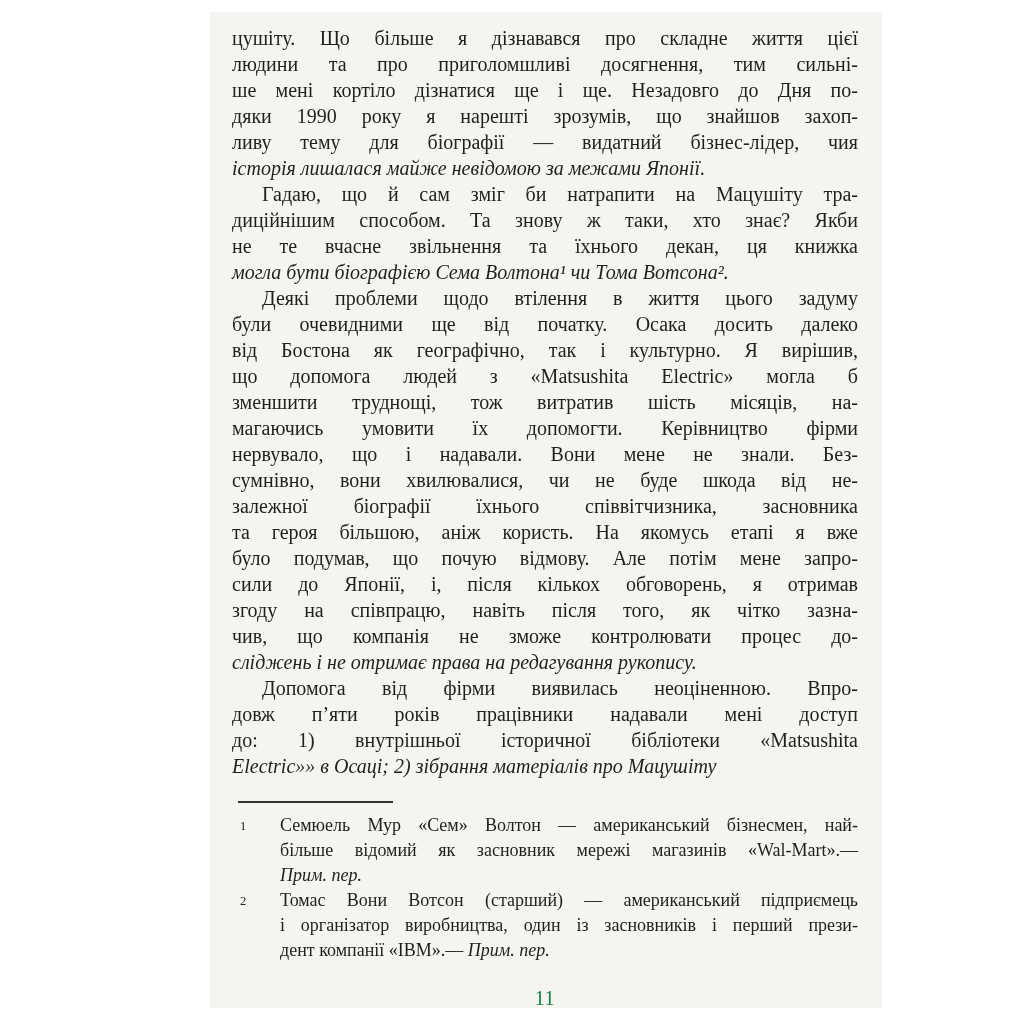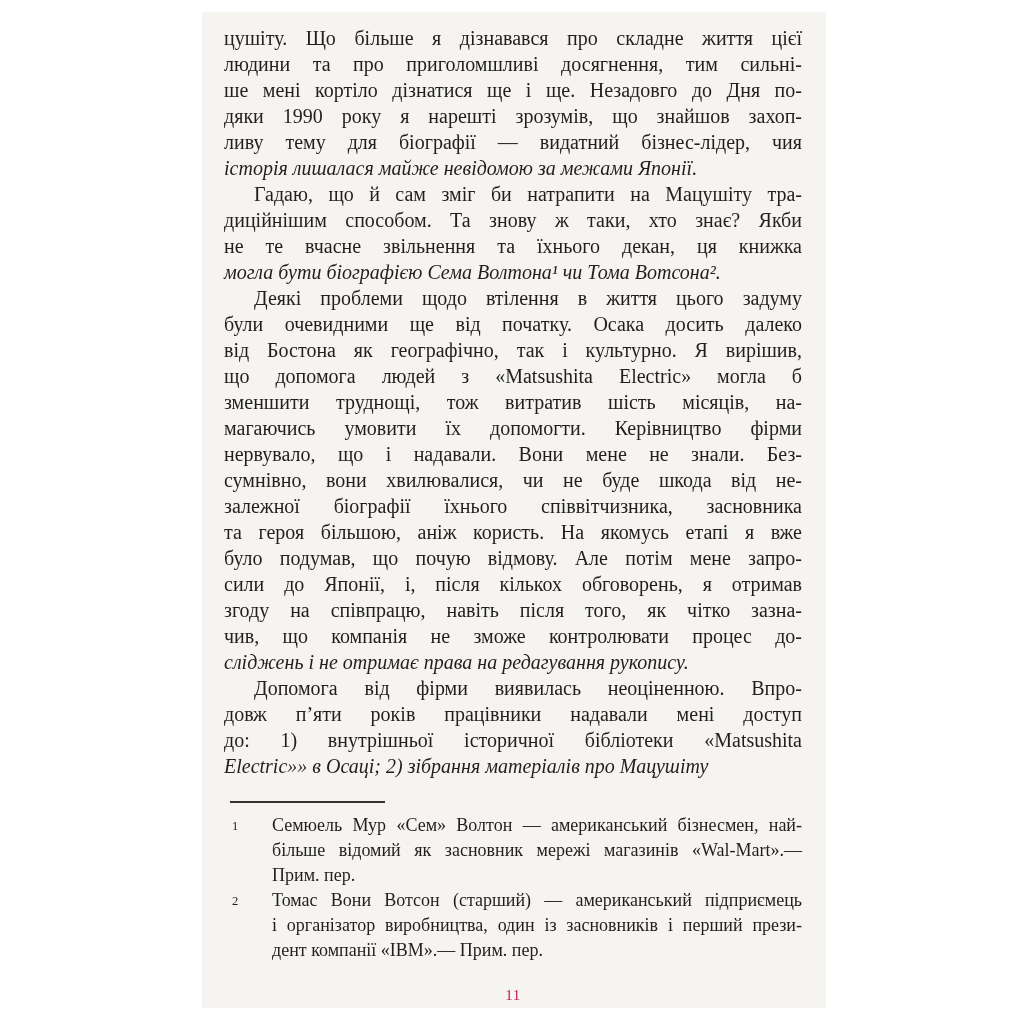--- a/index.html
+++ b/index.html
@@ -5,23 +5,23 @@
   html, body {
     margin: 0;
     padding: 0;
     width: 1024px;
     height: 1024px;
     background: #ffffff;
     font-family: "Liberation Serif", serif;
   }
   .book-page {
     position: absolute;
-    left: 202px;
+    left: 210px;
     top: 12px;
-    width: 624px;
+    width: 672px;
     height: 996px;
     background: #f5f4f1;
     box-sizing: border-box;
     padding: 13px 24px 0 22px;
     color: #201f1d;
   }
   .para { margin: 0; }
   .line {
     font-size: 20px;
     line-height: 26px;
@@ -57,27 +57,27 @@
   .fn-line {
     text-align: justify;
     text-align-last: justify;
     white-space: pre-wrap;
     margin-left: 19px;
   }
   .fn-line.last {
     text-align: left;
     text-align-last: left;
   }
-  .italic { }
+  .italic { font-style: italic; }
 
   .page-number {
     margin-top: 24px;
     text-align: center;
-    font-size: 15px;
-    color: #be185d;
+    font-size: 20px;
+    color: #15803d;
     letter-spacing: 0.5px;
   }
 </style>
 </head>
 <body>
 
 <div class="book-page">
 
   <div class="para">
     <div class="line">цушіту. Що більше я дізнавався про складне життя цієї</div>

